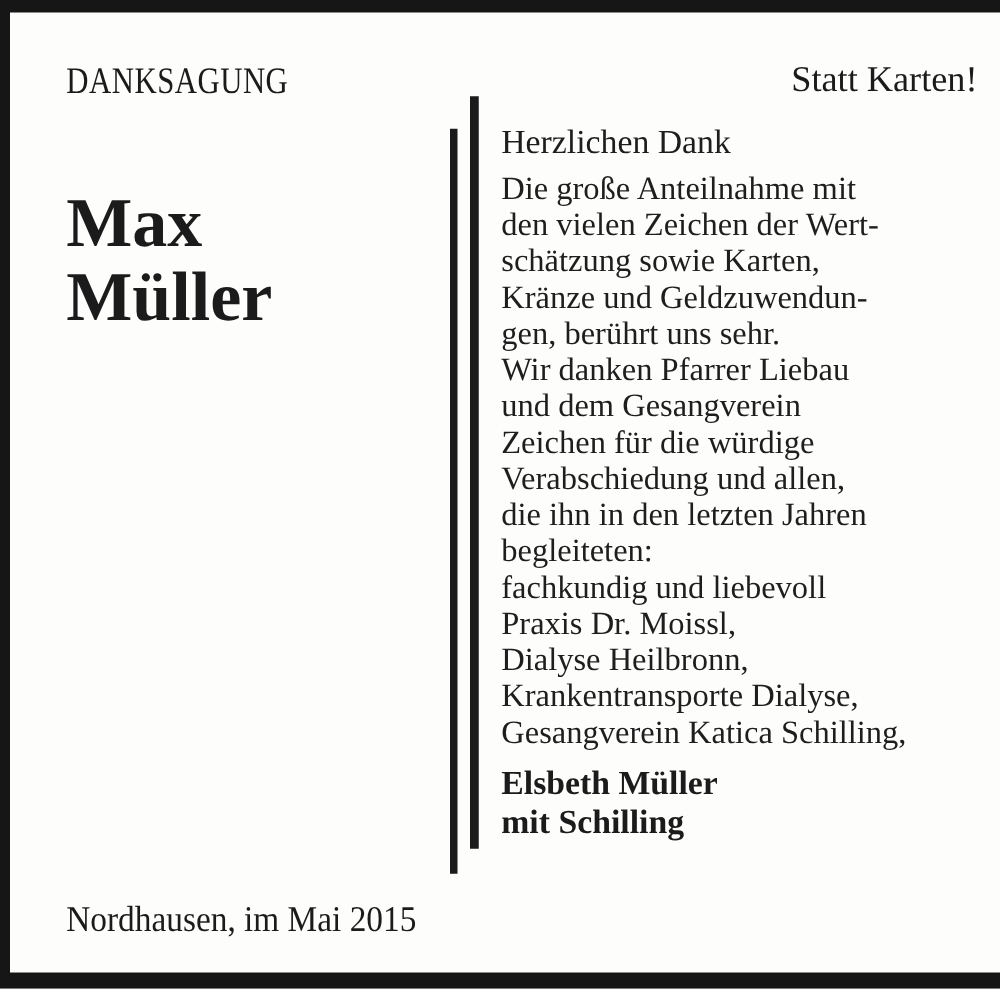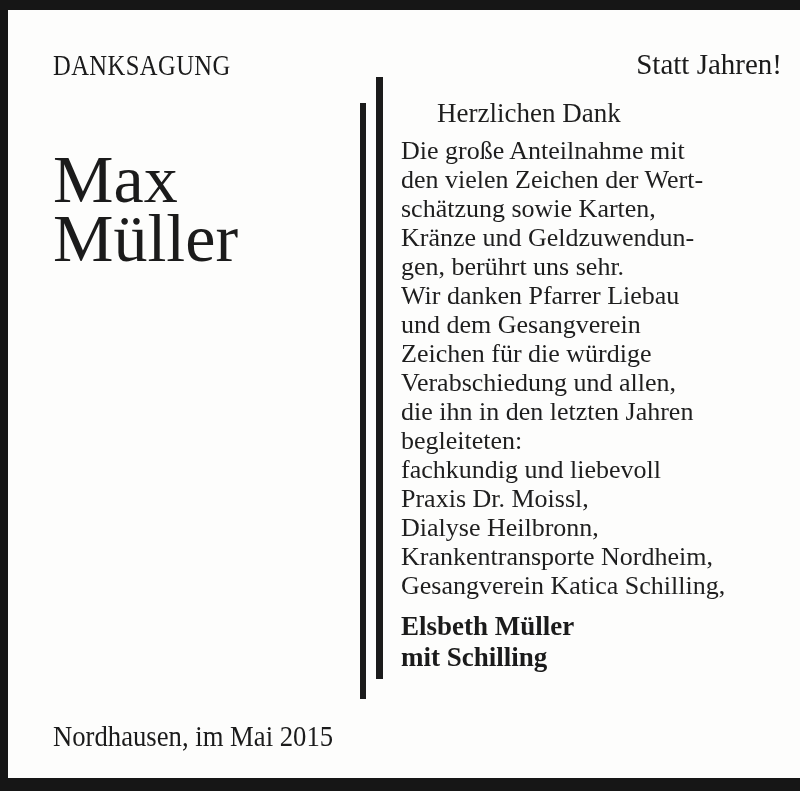--- a/index.html
+++ b/index.html
@@ -35,23 +35,23 @@
     position: absolute;
     right: 44px; top: 38px;
     font-size: 29px;
     color: #1b1b1b;
     white-space: nowrap;
   }
 
   .deceased-name {
     position: absolute;
     left: 45px; top: 140px;
-    font-size: 68px;
+    font-size: 56px;
     line-height: 59px;
-    font-weight: normal;
+    font-weight: bold;
     color: #1b1b1b;
     letter-spacing: 0px;
   }
 
   .rule {
     position: absolute;
     background: #1b1b1b;
   }
   .rule-left  { left: 352px; top: 93px; width: 6px; height: 596px; }
   .rule-right { left: 368px; top: 67px; width: 7px; height: 602px; }
@@ -61,21 +61,20 @@
     left: 393px; top: 88px;
     width: 385px;
     color: #1e1e1e;
   }
 
   .salutation {
     font-size: 27px;
     line-height: 30px;
     margin-bottom: 8px;
     white-space: nowrap;
-    margin-left: 36px;
   }
 
   .body-line {
     font-size: 26px;
     line-height: 29px;
     white-space: nowrap;
   }
 
   .signature {
     margin-top: 11px;
@@ -99,21 +98,21 @@
   }
 </style>
 </head>
 <body>
 
 <div class="page">
   <div class="sheet">
 
     <div class="kicker">DANKSAGUNG</div>
 
-    <div class="note-right">Statt Jahren!</div>
+    <div class="note-right">Statt Karten!</div>
 
     <div class="deceased-name">
       <div>Max</div>
       <div>Müller</div>
     </div>
 
     <div class="rule rule-left"></div>
     <div class="rule rule-right"></div>
 
     <div class="text-column">
@@ -128,21 +127,21 @@
         <div class="body-line">gen, berührt uns sehr.</div>
         <div class="body-line">Wir danken Pfarrer Liebau</div>
         <div class="body-line">und dem Gesangverein</div>
         <div class="body-line">Zeichen für die würdige</div>
         <div class="body-line">Verabschiedung und allen,</div>
         <div class="body-line">die ihn in den letzten Jahren</div>
         <div class="body-line">begleiteten:</div>
         <div class="body-line">fachkundig und liebevoll</div>
         <div class="body-line">Praxis Dr. Moissl,</div>
         <div class="body-line">Dialyse Heilbronn,</div>
-        <div class="body-line">Krankentransporte Nordheim,</div>
+        <div class="body-line">Krankentransporte Dialyse,</div>
         <div class="body-line">Gesangverein Katica Schilling,</div>
       </div>
 
       <div class="signature">
         <div class="sig-line">Elsbeth Müller</div>
         <div class="sig-line">mit Schilling</div>
       </div>
 
     </div>
 

